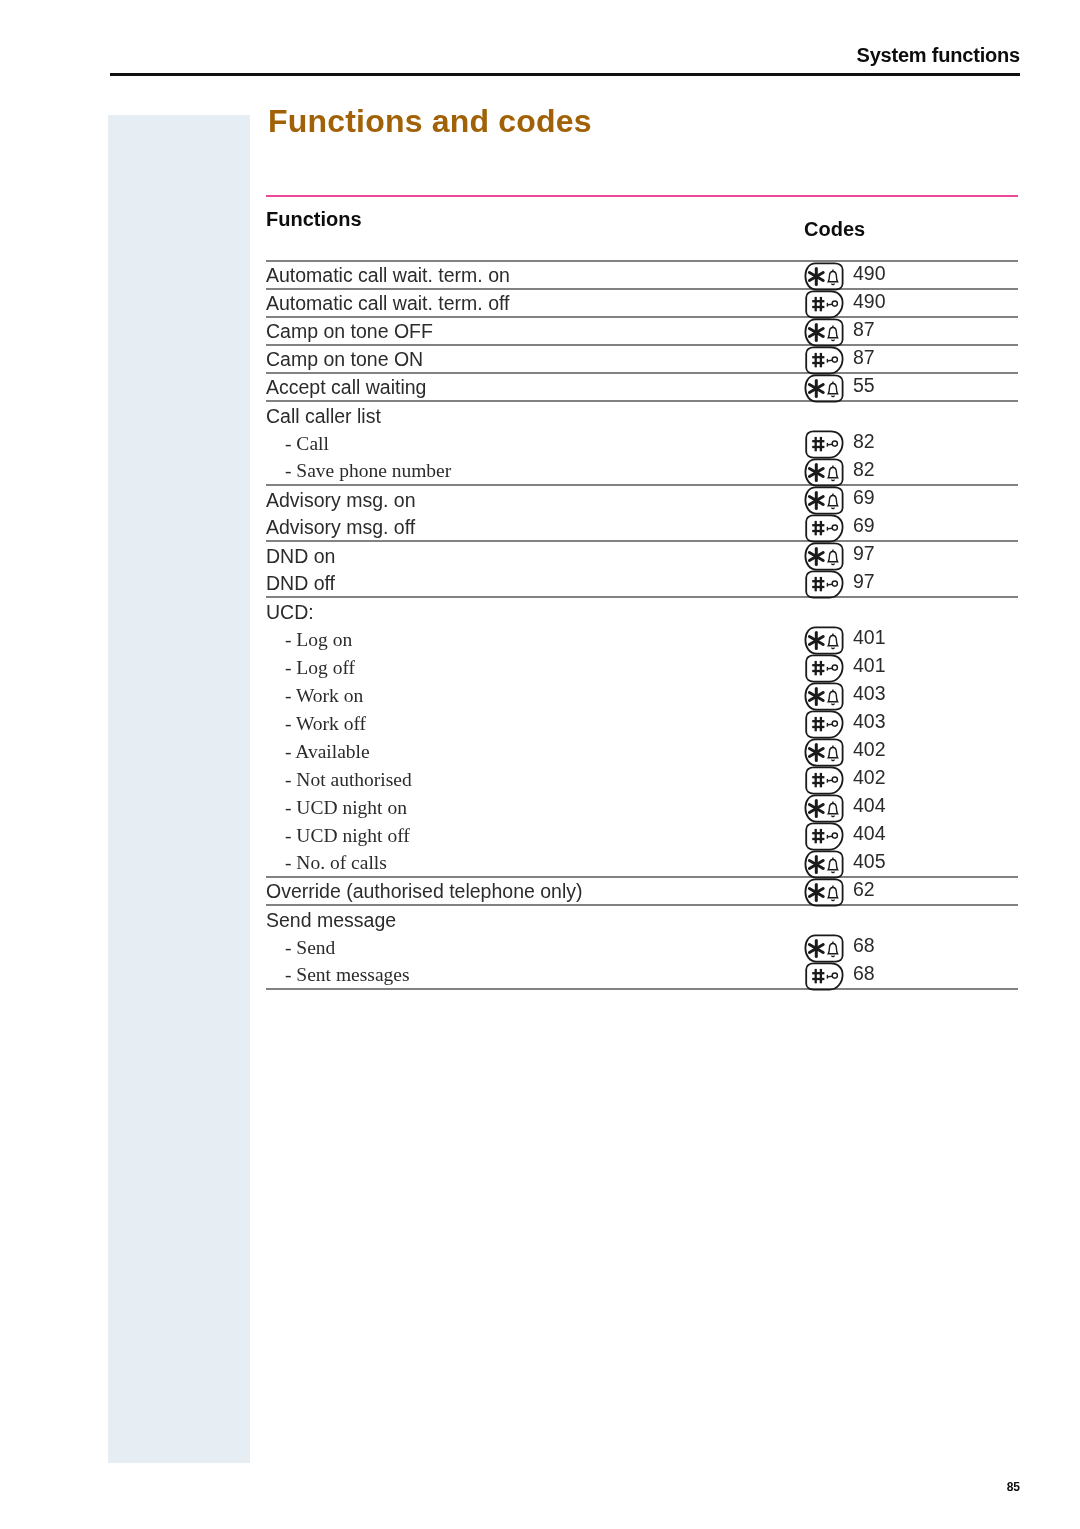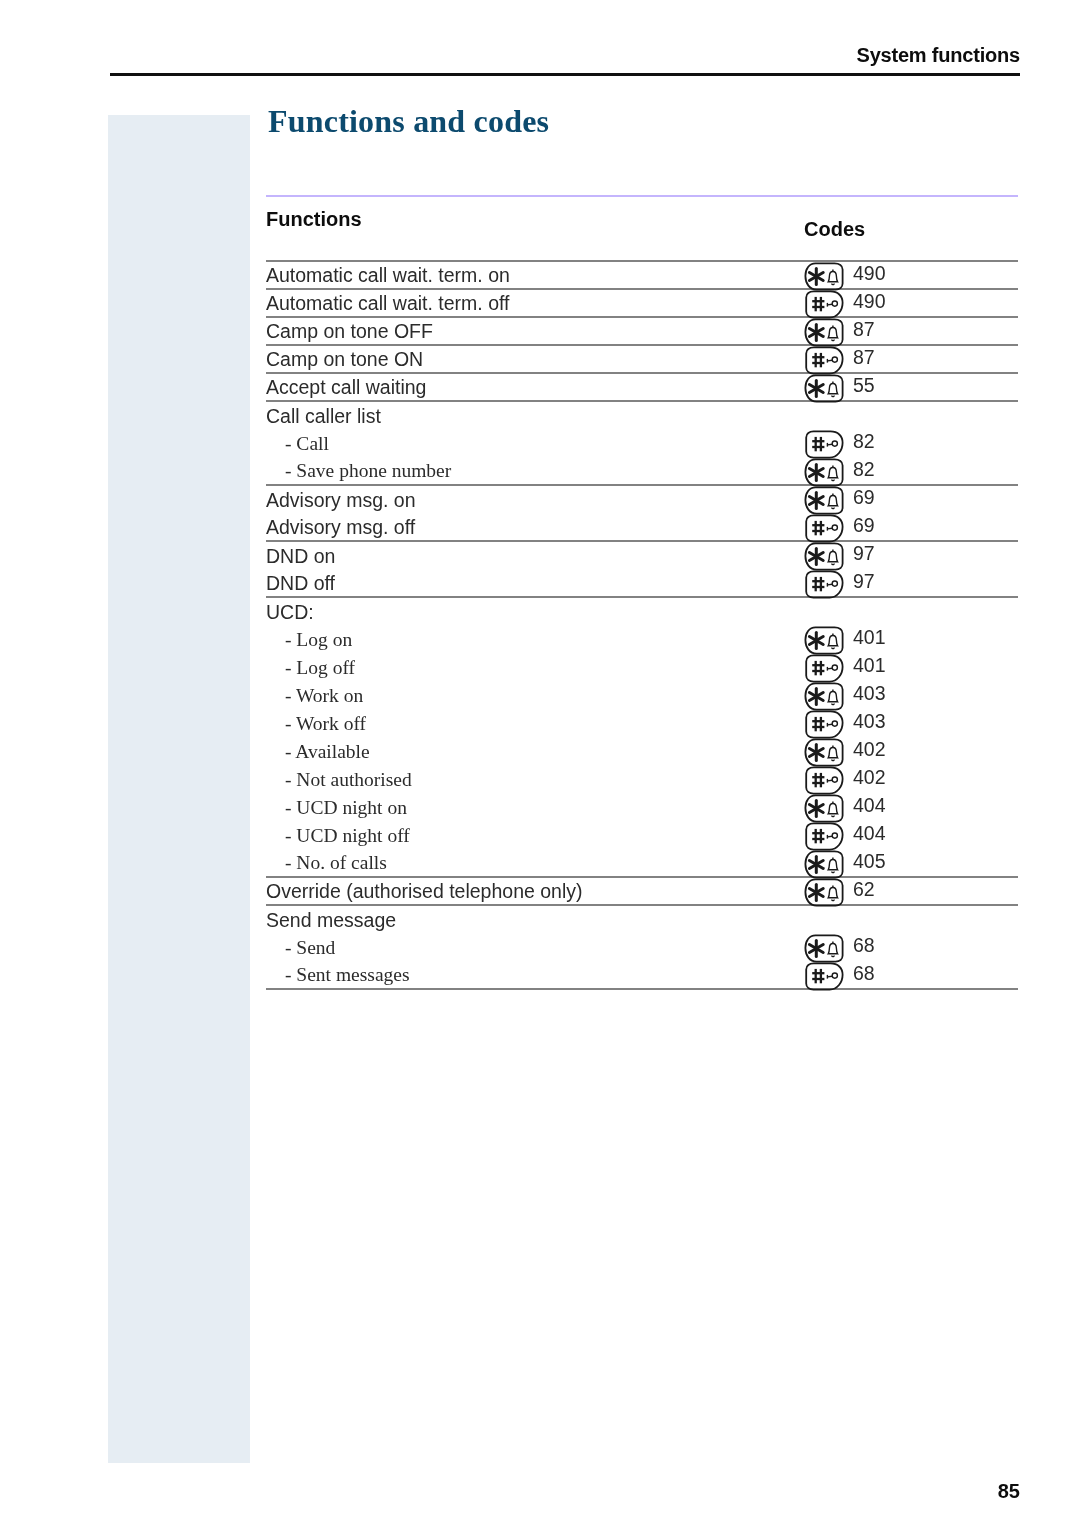--- a/index.html
+++ b/index.html
@@ -22,32 +22,31 @@
     position: absolute; top: 73px; left: 110px;
     width: 910px; height: 2.5px; background: #101010;
   }
   .sidebar-strip {
     position: absolute; left: 108px; top: 115px;
     width: 142px; height: 1348px;
     background: #e6edf3;
   }
   .page-title {
     position: absolute; left: 268px; top: 103px; margin: 0;
-    font-size: 32px; font-weight: bold; color: #0c4a6e;
+    font-size: 32px; font-weight: bold; color: #a16207;
     letter-spacing: 0.2px;
-    font-family: Liberation Serif, serif;
   }
 
   .func-table {
     position: absolute; left: 266px; top: 195px; width: 752px;
   }
   .table-head {
     position: relative;
     height: 67px; box-sizing: border-box;
-    border-top: 2px solid #c4b5fd;
+    border-top: 2px solid #ec4899;
     border-bottom: 2px solid #828282;
     padding-top: 11px;
     font-size: 20px; font-weight: bold; color: #0d0d0d;
   }
   .col-codes { position: absolute; left: 538px; top: 21px; }
 
   .row {
     position: relative;
     height: 28px; box-sizing: border-box;
     display: flex; align-items: center;
@@ -58,21 +57,21 @@
   .row.indent .label { padding-left: 19px; font-family: Liberation Serif, serif; }
   .code-cell {
     position: absolute; left: 538px; top: 0; bottom: 0;
     display: flex; align-items: flex-start; gap: 9px;
   }
   .key-icon { display: block; flex: none; }
   .code { font-size: 19.5px; color: #2b2b2b; }
 
   .page-number {
     position: absolute; top: 1480px; right: 60px;
-    font-size: 20px; font-weight: bold; color: #0d0d0d;
+    font-size: 12px; font-weight: bold; color: #0d0d0d;
   }
 </style>
 </head>
 <body>
 
 <div class="page">
 
   <div class="running-header">System functions</div>
 
   <div class="header-rule"></div>

